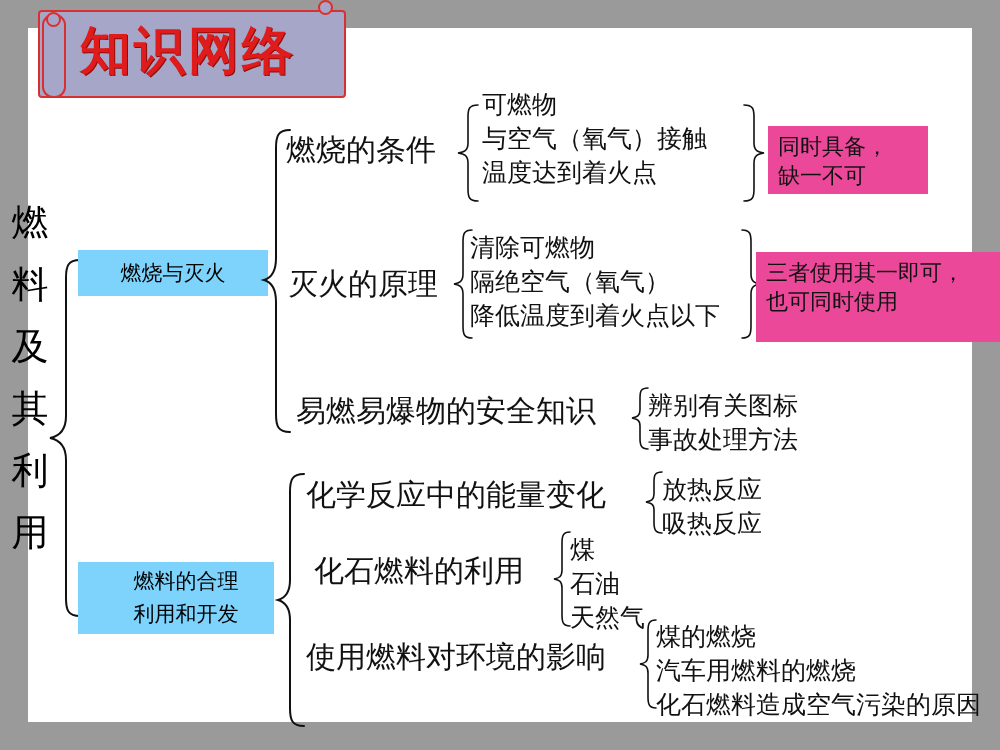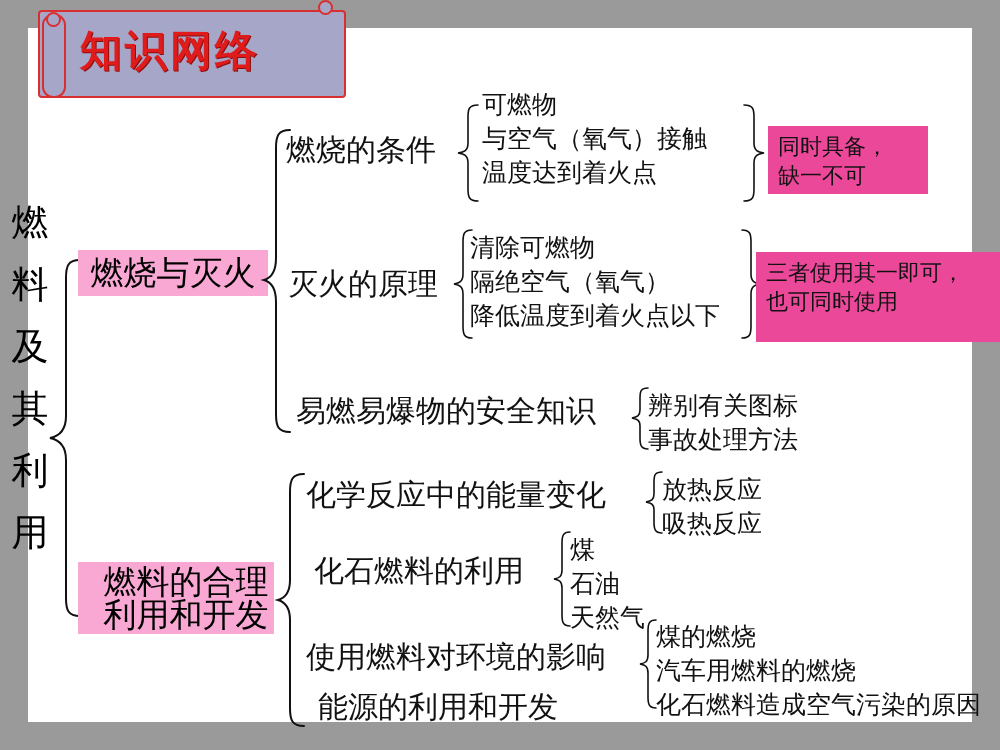--- a/index.html
+++ b/index.html
@@ -71,21 +71,21 @@
     border: 2px solid #d83030;
     border-radius: 50%;
     background: #a6a6c8;
     box-sizing: border-box;
   }
   .banner-title {
     position: absolute;
     left: 80px;
     top: 22px;
     width: 250px;
-    font-size: 42px;
+    font-size: 51px;
     line-height: 58px;
     color: #e01b1b;
     font-weight: bold;
     letter-spacing: 3px;
     text-shadow: 1px 1px 0 #8a1010;
     font-family: Liberation Sans, sans-serif;
     white-space: nowrap;
   }
 
   
@@ -98,23 +98,23 @@
     line-height: 62px;
     color: #000;
     text-align: center;
     font-family: "DejaVu Serif", "Liberation Serif", serif;
   }
   .vlabel span { display: block; }
 
   
   .redbox {
     position: absolute;
-    background: #f9a8d4;
+    background: #7dd3fc;
     color: #000;
-    font-size: 33px;
+    font-size: 21px;
     font-family: "DejaVu Serif", "Liberation Serif", serif;
     text-align: left;
     box-sizing: border-box;
     display: flex;
     flex-direction: column;
     align-items: center;
     justify-content: center;
   }
   #red-box-1 { left: 78px; top: 250px; width: 190px; height: 46px; }
   #red-box-2 { left: 78px; top: 562px; width: 196px; height: 72px; line-height: 33px; padding-left: 20px; }
@@ -293,17 +293,14 @@
   <svg class="brace thin" style="left:638px; top:618px; width:20px; height:92px;" viewBox="0 0 20 92" preserveAspectRatio="none">
     <path d="M18 2 C11 2 10 6 10 13 L10 37 C10 44 7 45 2 46 C7 47 10 48 10 55 L10 79 C10 86 11 90 18 90"></path>
   </svg>
 
   <div class="node lvl3" style="left:656px; top:620px;">
     <span>煤的燃烧</span>
     <span>汽车用燃料的燃烧</span>
     <span>化石燃料造成空气污染的原因</span>
   </div>
 
-  <div class="node lvl2" style="left:318px; top:688px;">
-    <span>能源的利用和开发</span>
-  </div>
 
 </div>
 
 </body></html>

